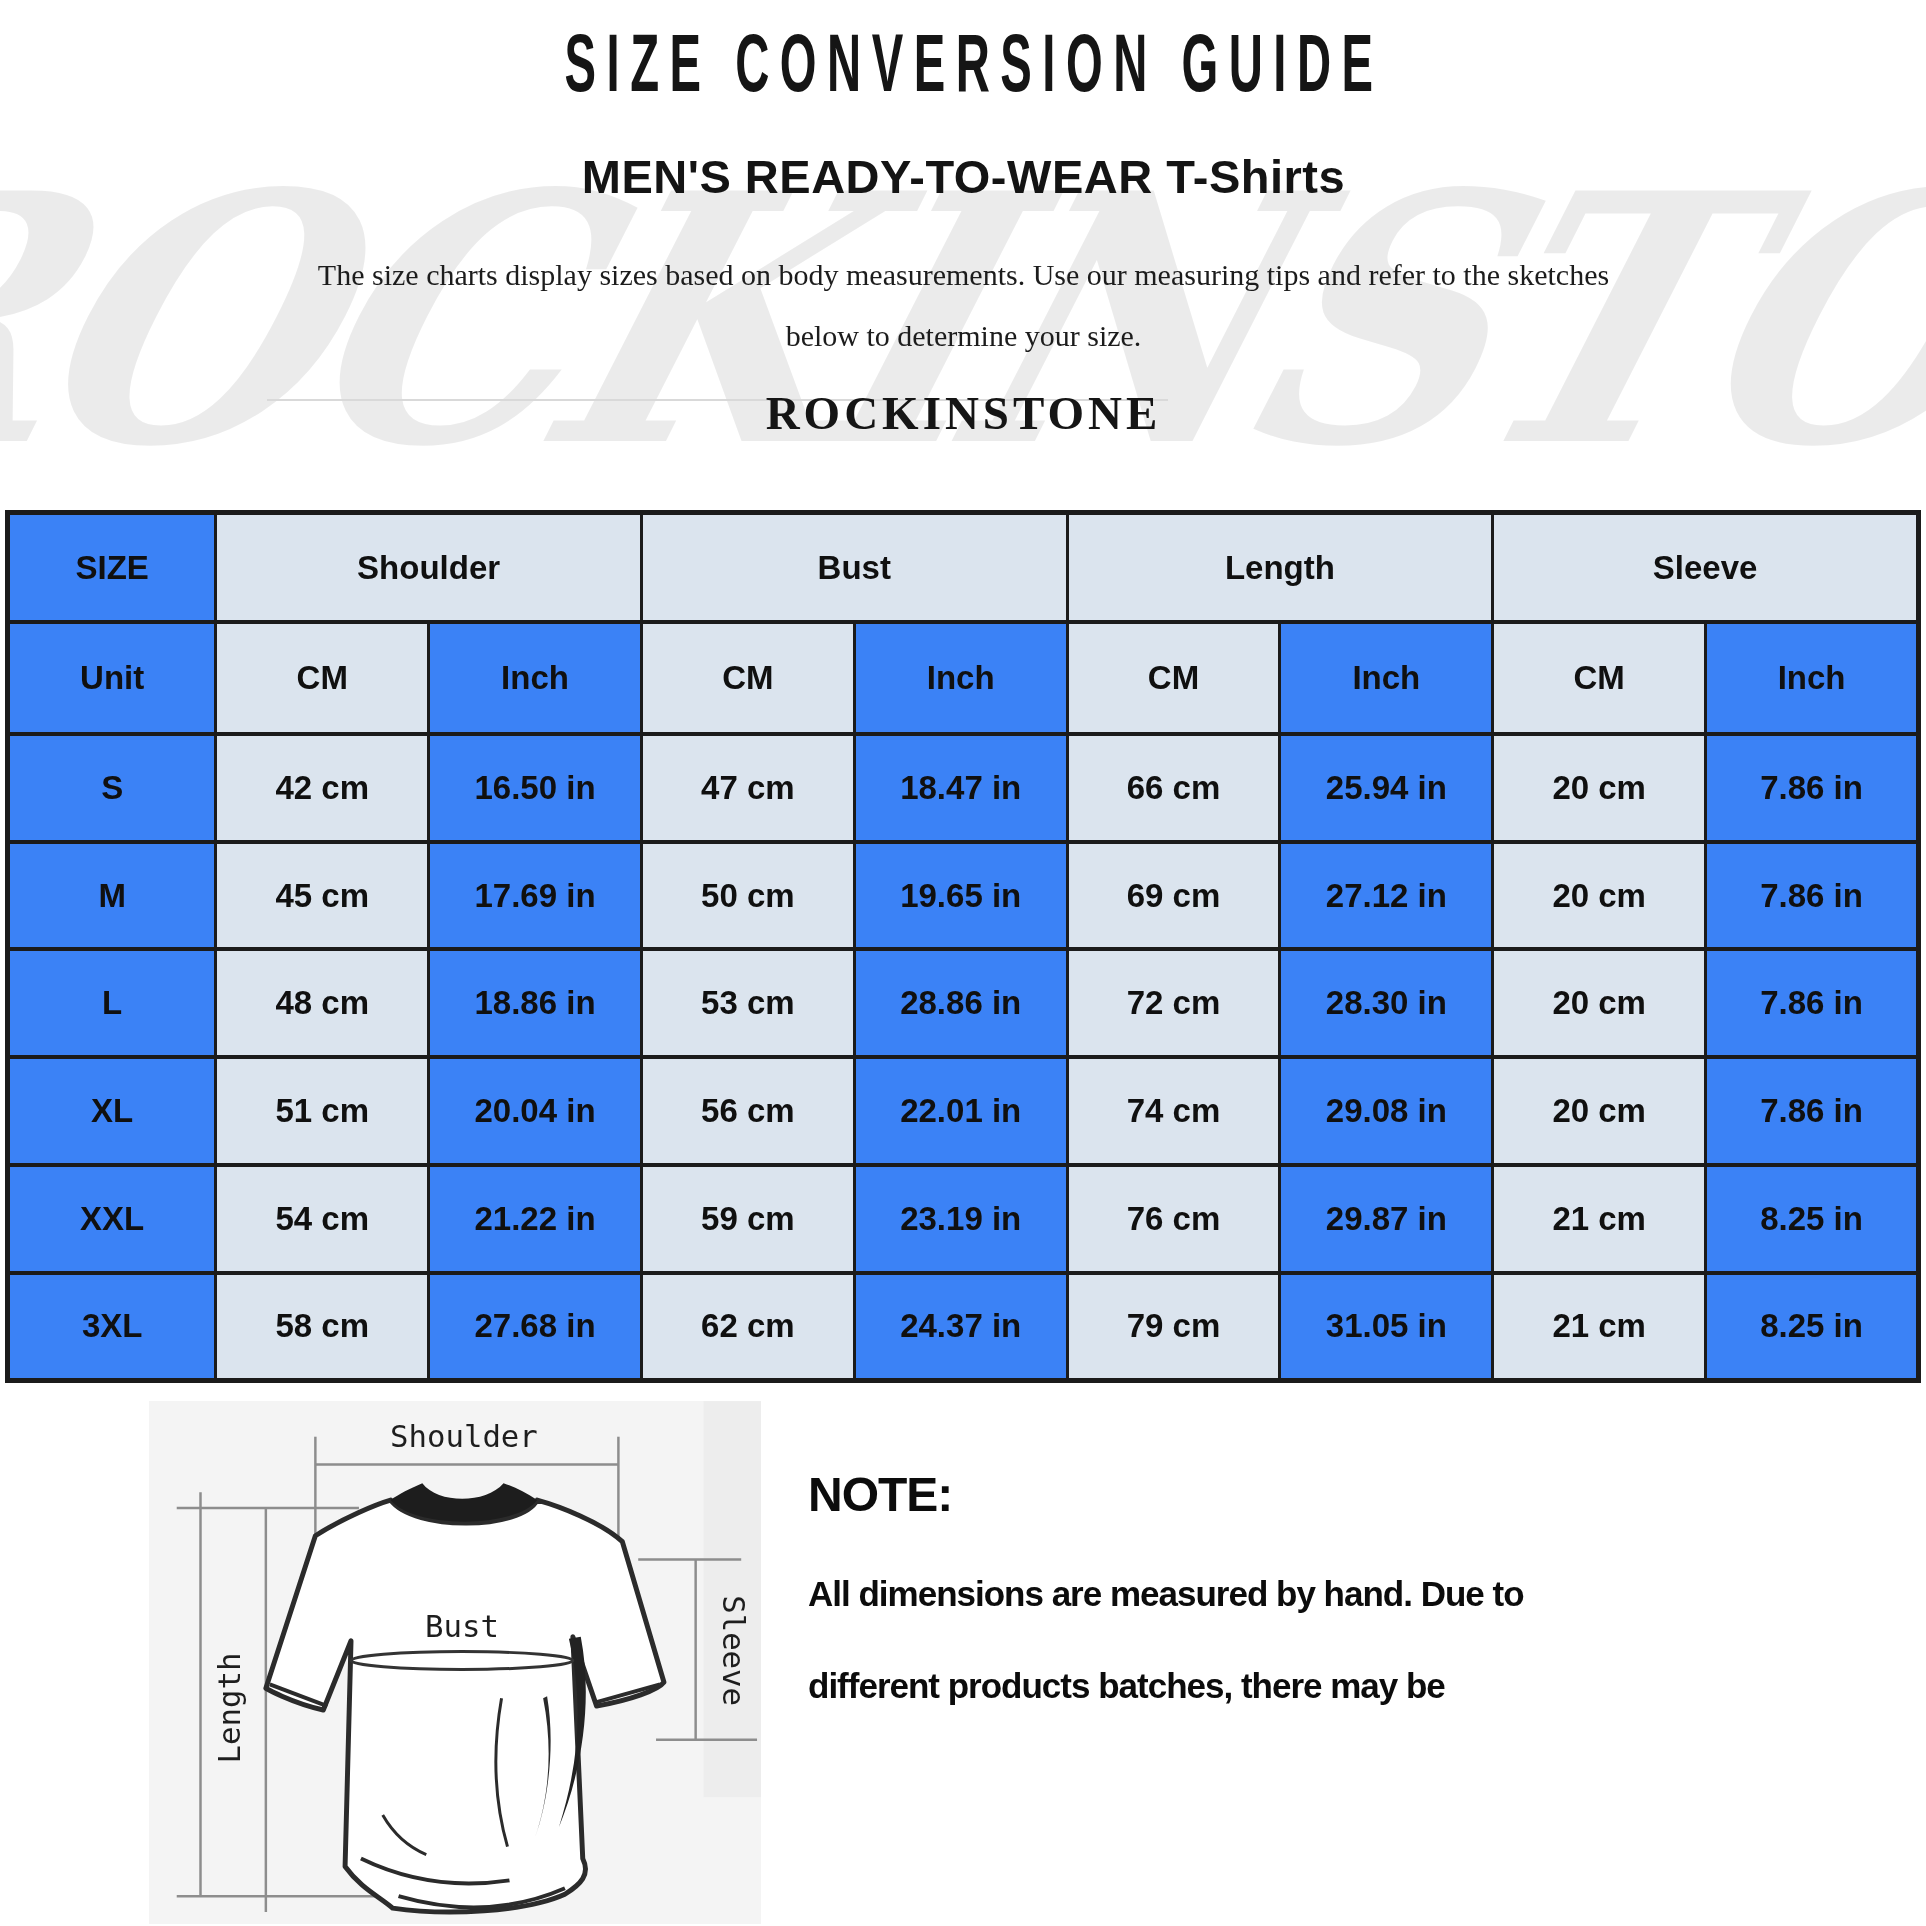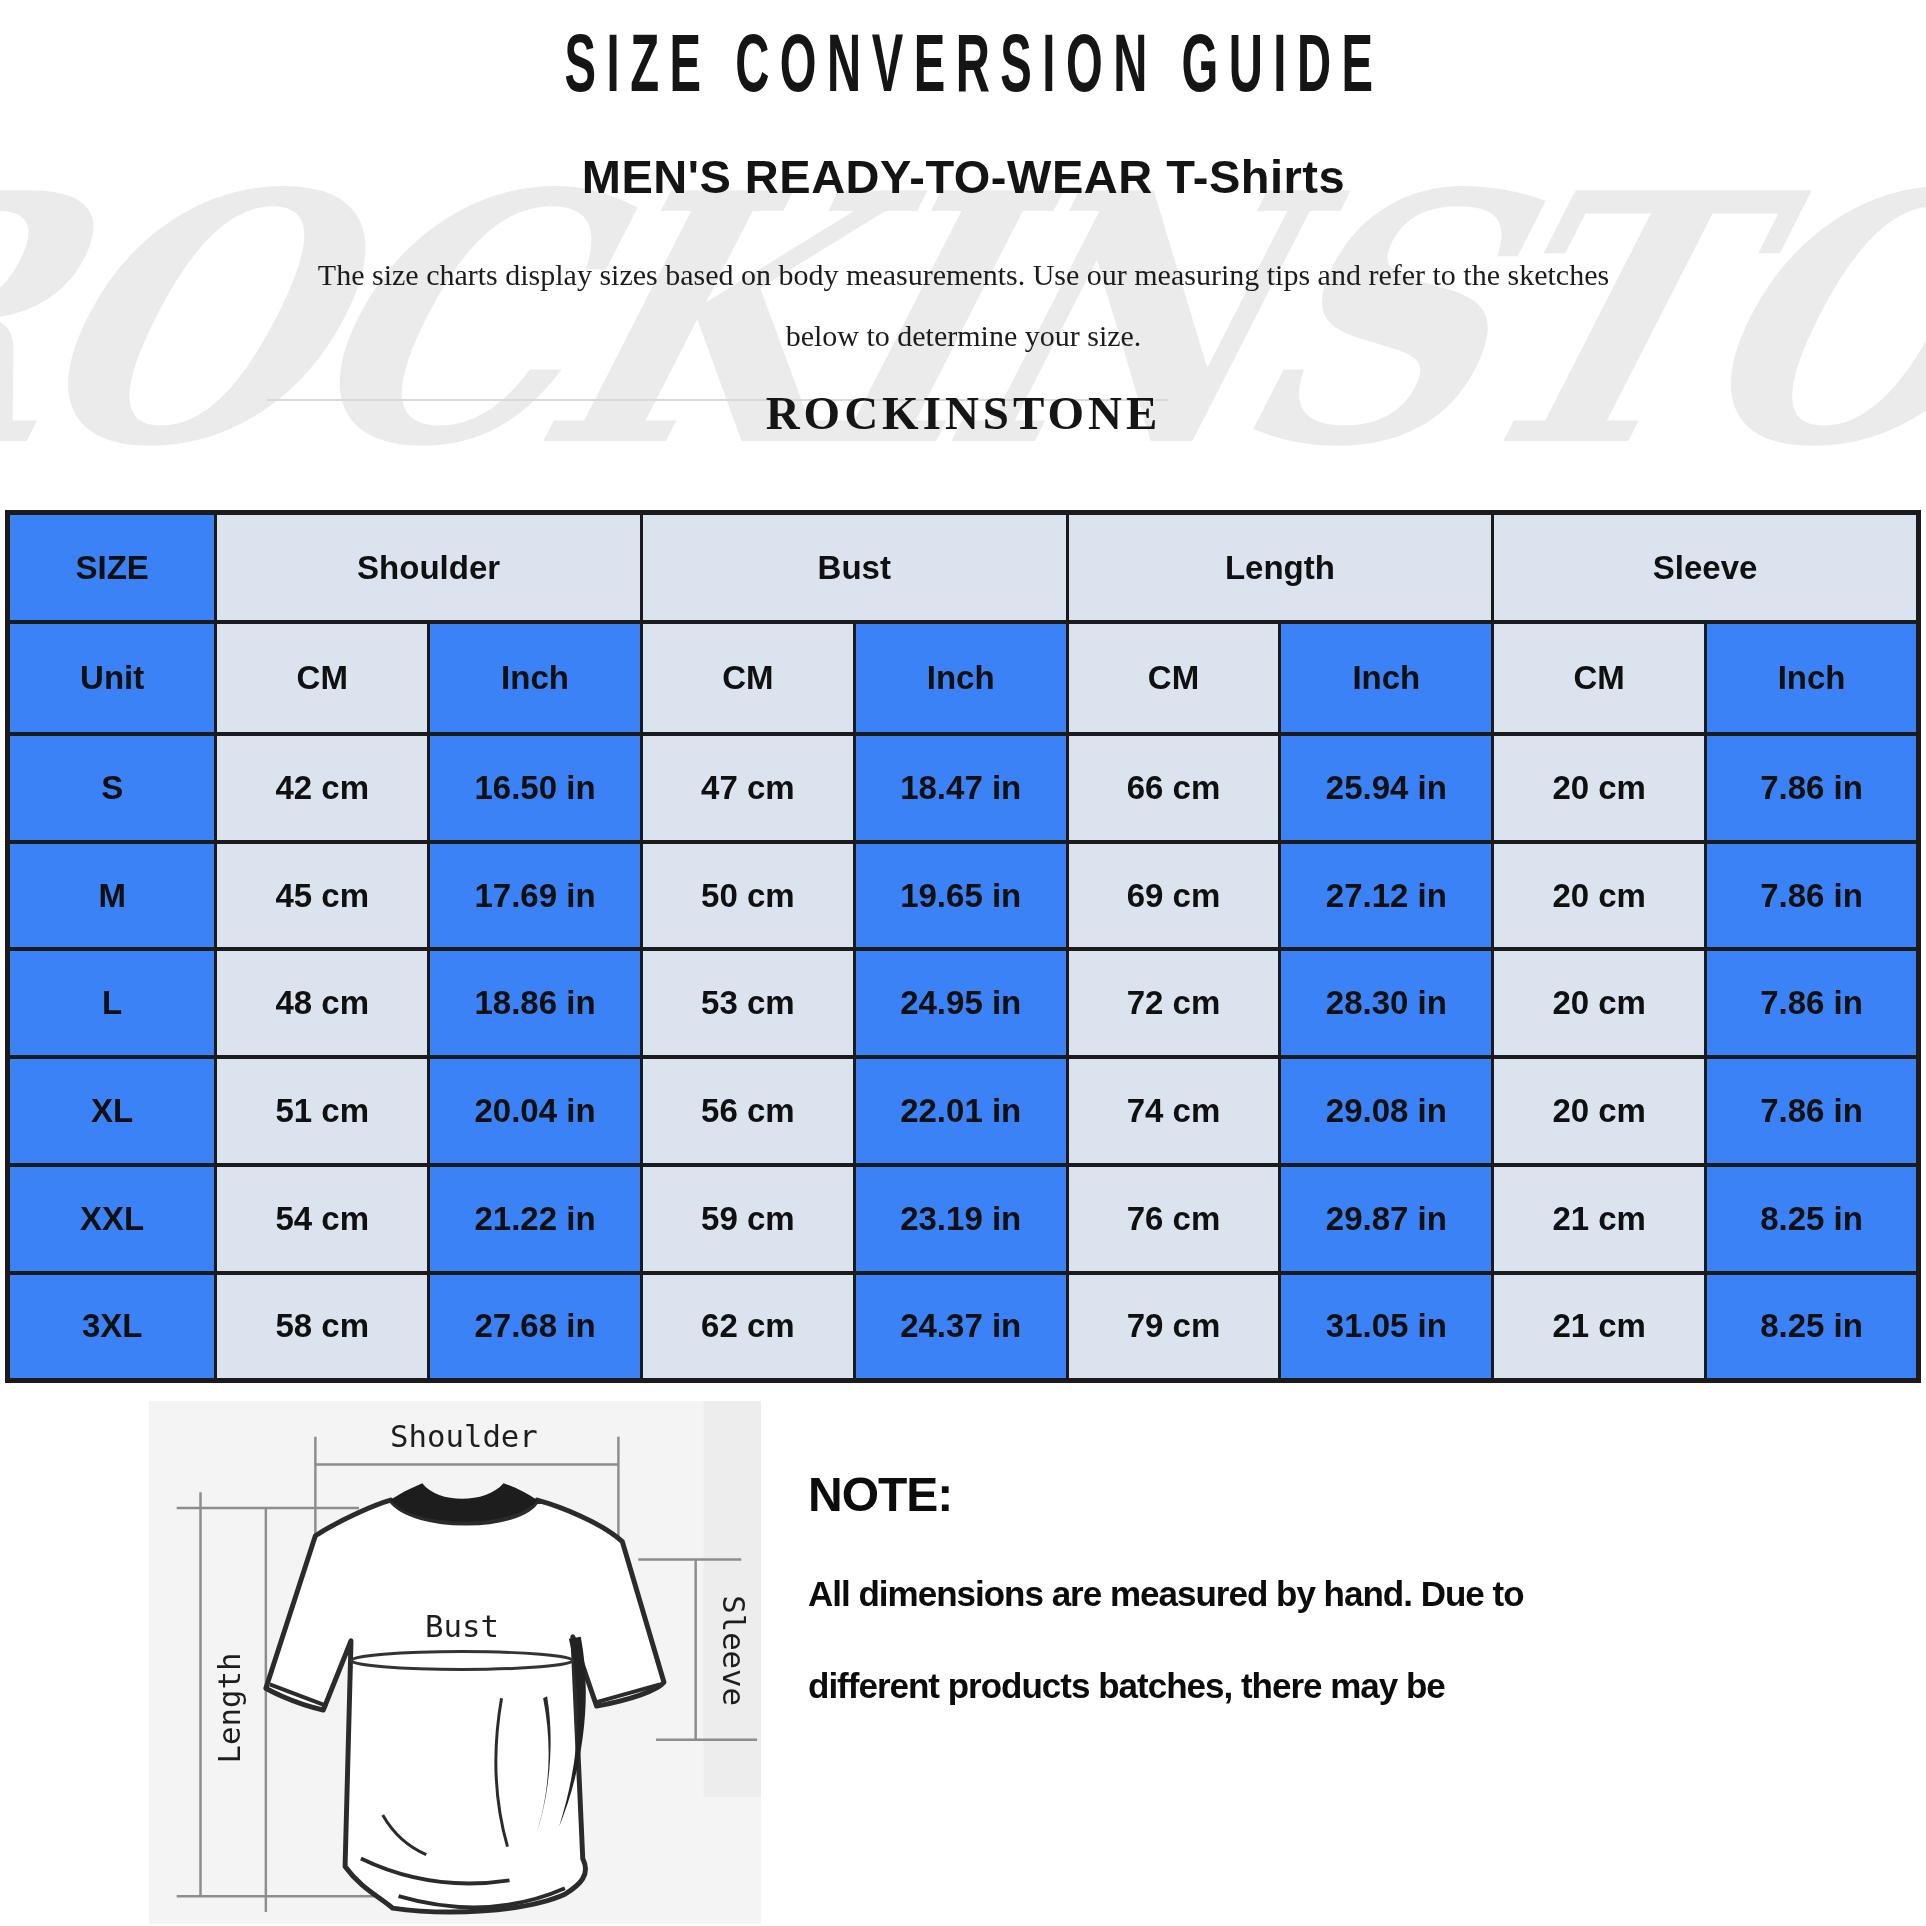--- a/index.html
+++ b/index.html
@@ -165,21 +165,21 @@
         <td class="sh">69 cm</td>
         <td>27.12 in</td>
         <td class="sh">20 cm</td>
         <td>7.86 in</td>
       </tr>
       <tr class="data-row">
         <td>L</td>
         <td class="sh">48 cm</td>
         <td>18.86 in</td>
         <td class="sh">53 cm</td>
-        <td>24.95 in</td>
+        <td>28.86 in</td>
         <td class="sh">72 cm</td>
         <td>28.30 in</td>
         <td class="sh">20 cm</td>
         <td>7.86 in</td>
       </tr>
       <tr class="data-row">
         <td>XL</td>
         <td class="sh">51 cm</td>
         <td>20.04 in</td>
         <td class="sh">56 cm</td>

